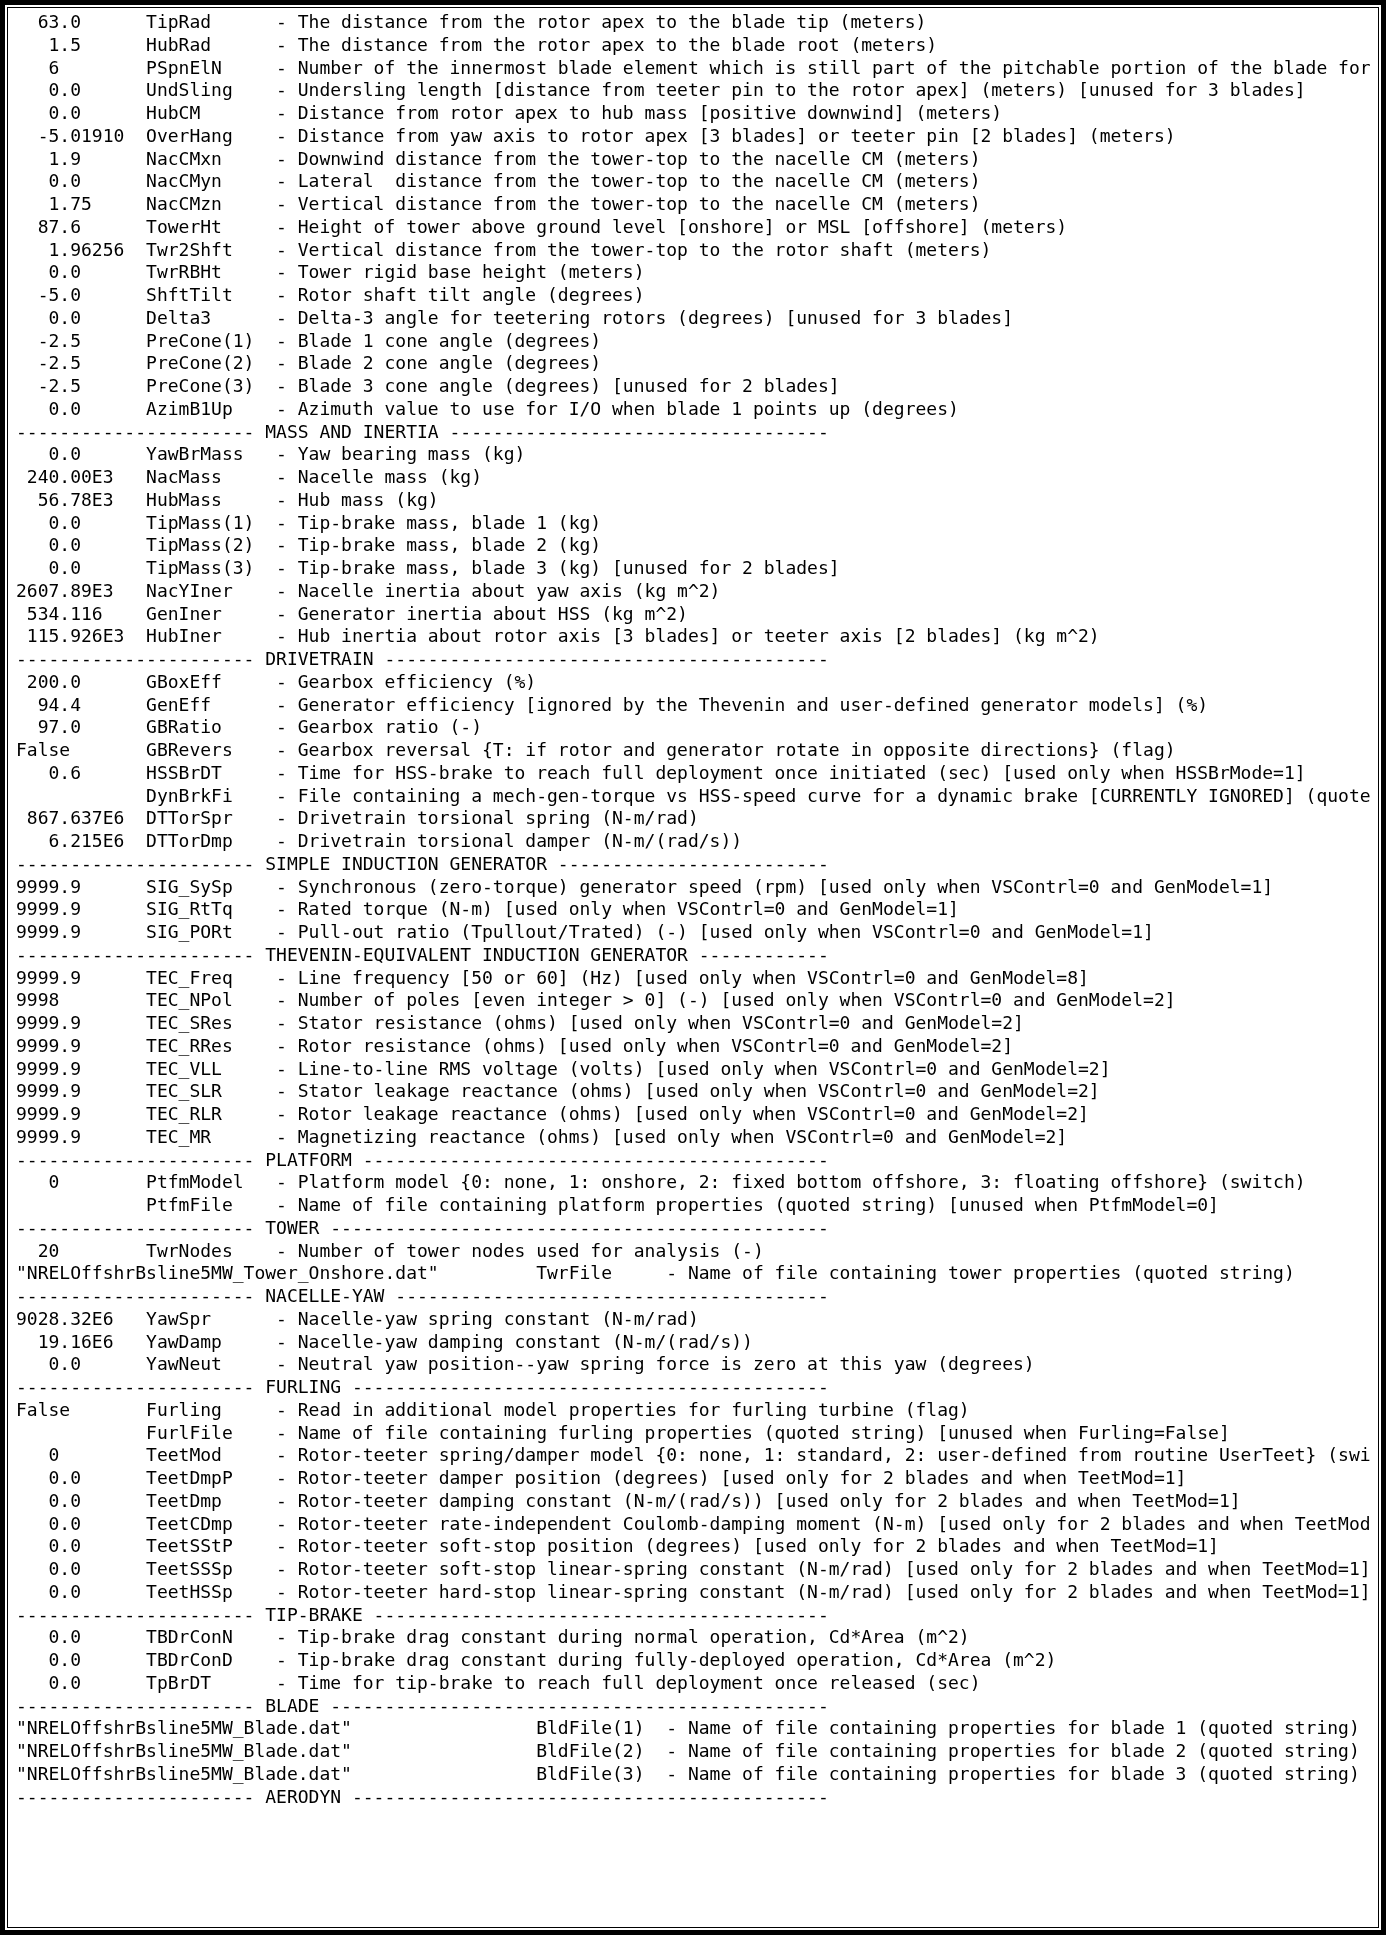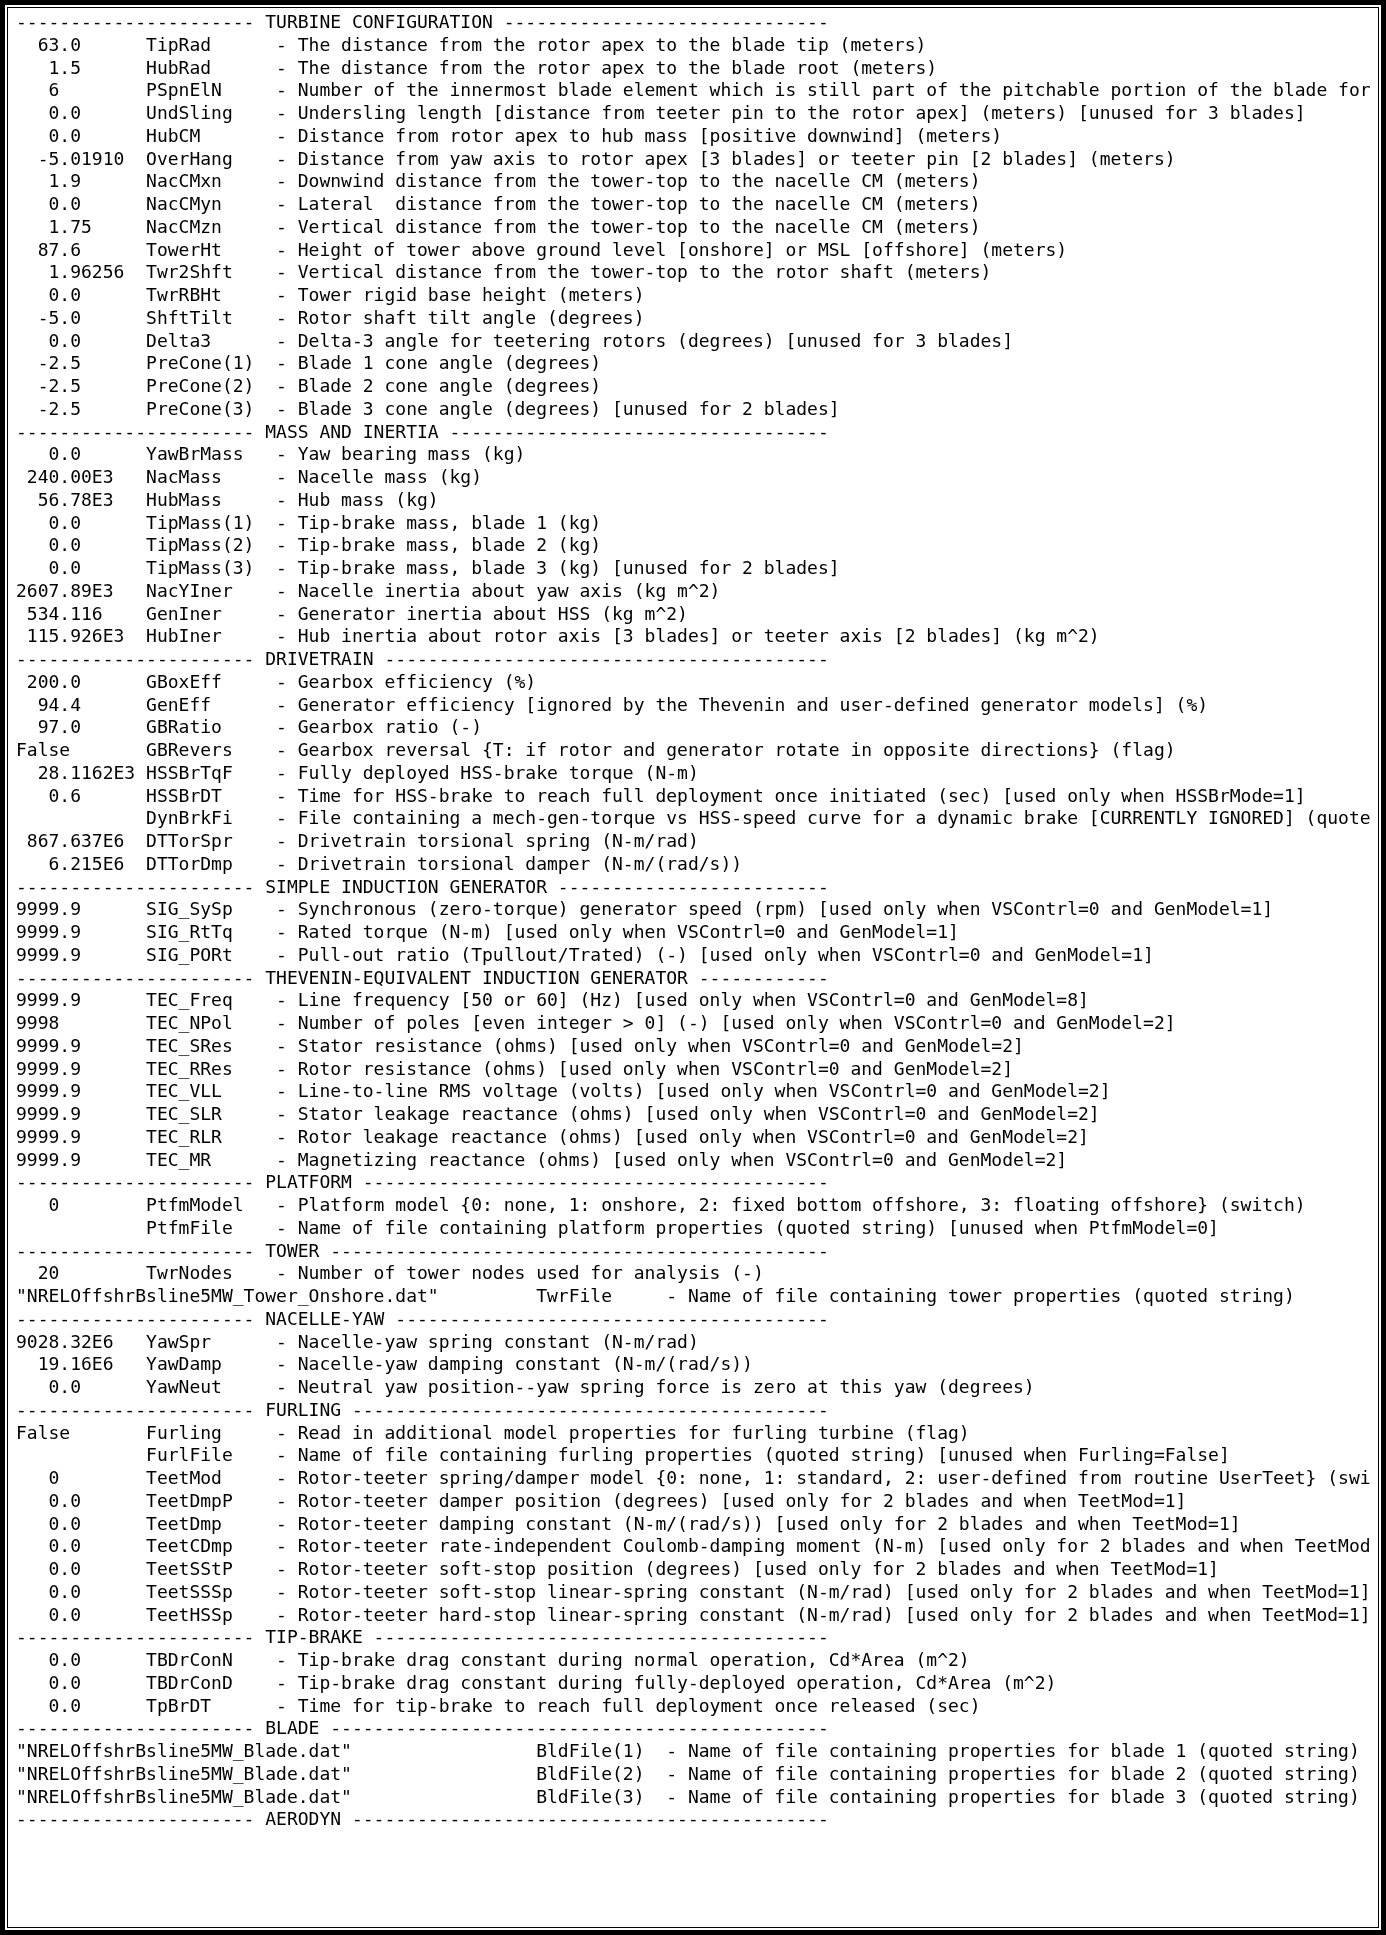--- a/index.html
+++ b/index.html
@@ -43,54 +43,53 @@
     letter-spacing: 0px;
   }
 </style>
 </head>
 <body>
 
 <div class="page">
   <div class="frame">
     <div class="inner">
       <div class="file-content">
-          <div class="line">---------------------- TURBINE CONFIGURATION ------------------------------</div>
           <div class="line">  63.0      TipRad      - The distance from the rotor apex to the blade tip (meters)</div>
           <div class="line">   1.5      HubRad      - The distance from the rotor apex to the blade root (meters)</div>
           <div class="line">   6        PSpnElN     - Number of the innermost blade element which is still part of the pitchable portion of the blade for</div>
           <div class="line">   0.0      UndSling    - Undersling length [distance from teeter pin to the rotor apex] (meters) [unused for 3 blades]</div>
           <div class="line">   0.0      HubCM       - Distance from rotor apex to hub mass [positive downwind] (meters)</div>
           <div class="line">  -5.01910  OverHang    - Distance from yaw axis to rotor apex [3 blades] or teeter pin [2 blades] (meters)</div>
           <div class="line">   1.9      NacCMxn     - Downwind distance from the tower-top to the nacelle CM (meters)</div>
           <div class="line">   0.0      NacCMyn     - Lateral  distance from the tower-top to the nacelle CM (meters)</div>
           <div class="line">   1.75     NacCMzn     - Vertical distance from the tower-top to the nacelle CM (meters)</div>
           <div class="line">  87.6      TowerHt     - Height of tower above ground level [onshore] or MSL [offshore] (meters)</div>
           <div class="line">   1.96256  Twr2Shft    - Vertical distance from the tower-top to the rotor shaft (meters)</div>
           <div class="line">   0.0      TwrRBHt     - Tower rigid base height (meters)</div>
           <div class="line">  -5.0      ShftTilt    - Rotor shaft tilt angle (degrees)</div>
           <div class="line">   0.0      Delta3      - Delta-3 angle for teetering rotors (degrees) [unused for 3 blades]</div>
           <div class="line">  -2.5      PreCone(1)  - Blade 1 cone angle (degrees)</div>
           <div class="line">  -2.5      PreCone(2)  - Blade 2 cone angle (degrees)</div>
           <div class="line">  -2.5      PreCone(3)  - Blade 3 cone angle (degrees) [unused for 2 blades]</div>
+          <div class="line">   0.0      AzimB1Up    - Azimuth value to use for I/O when blade 1 points up (degrees)</div>
           <div class="line">---------------------- MASS AND INERTIA -----------------------------------</div>
           <div class="line">   0.0      YawBrMass   - Yaw bearing mass (kg)</div>
           <div class="line"> 240.00E3   NacMass     - Nacelle mass (kg)</div>
           <div class="line">  56.78E3   HubMass     - Hub mass (kg)</div>
           <div class="line">   0.0      TipMass(1)  - Tip-brake mass, blade 1 (kg)</div>
           <div class="line">   0.0      TipMass(2)  - Tip-brake mass, blade 2 (kg)</div>
           <div class="line">   0.0      TipMass(3)  - Tip-brake mass, blade 3 (kg) [unused for 2 blades]</div>
           <div class="line">2607.89E3   NacYIner    - Nacelle inertia about yaw axis (kg m^2)</div>
           <div class="line"> 534.116    GenIner     - Generator inertia about HSS (kg m^2)</div>
           <div class="line"> 115.926E3  HubIner     - Hub inertia about rotor axis [3 blades] or teeter axis [2 blades] (kg m^2)</div>
           <div class="line">---------------------- DRIVETRAIN -----------------------------------------</div>
           <div class="line"> 200.0      GBoxEff     - Gearbox efficiency (%)</div>
           <div class="line">  94.4      GenEff      - Generator efficiency [ignored by the Thevenin and user-defined generator models] (%)</div>
           <div class="line">  97.0      GBRatio     - Gearbox ratio (-)</div>
           <div class="line">False       GBRevers    - Gearbox reversal {T: if rotor and generator rotate in opposite directions} (flag)</div>
-          <div class="line">  28.1162E3 HSSBrTqF    - Fully deployed HSS-brake torque (N-m)</div>
           <div class="line">   0.6      HSSBrDT     - Time for HSS-brake to reach full deployment once initiated (sec) [used only when HSSBrMode=1]</div>
           <div class="line">            DynBrkFi    - File containing a mech-gen-torque vs HSS-speed curve for a dynamic brake [CURRENTLY IGNORED] (quote</div>
           <div class="line"> 867.637E6  DTTorSpr    - Drivetrain torsional spring (N-m/rad)</div>
           <div class="line">   6.215E6  DTTorDmp    - Drivetrain torsional damper (N-m/(rad/s))</div>
           <div class="line">---------------------- SIMPLE INDUCTION GENERATOR -------------------------</div>
           <div class="line">9999.9      SIG_SySp    - Synchronous (zero-torque) generator speed (rpm) [used only when VSContrl=0 and GenModel=1]</div>
           <div class="line">9999.9      SIG_RtTq    - Rated torque (N-m) [used only when VSContrl=0 and GenModel=1]</div>
           <div class="line">9999.9      SIG_PORt    - Pull-out ratio (Tpullout/Trated) (-) [used only when VSContrl=0 and GenModel=1]</div>
           <div class="line">---------------------- THEVENIN-EQUIVALENT INDUCTION GENERATOR ------------</div>
           <div class="line">9999.9      TEC_Freq    - Line frequency [50 or 60] (Hz) [used only when VSContrl=0 and GenModel=8]</div>

